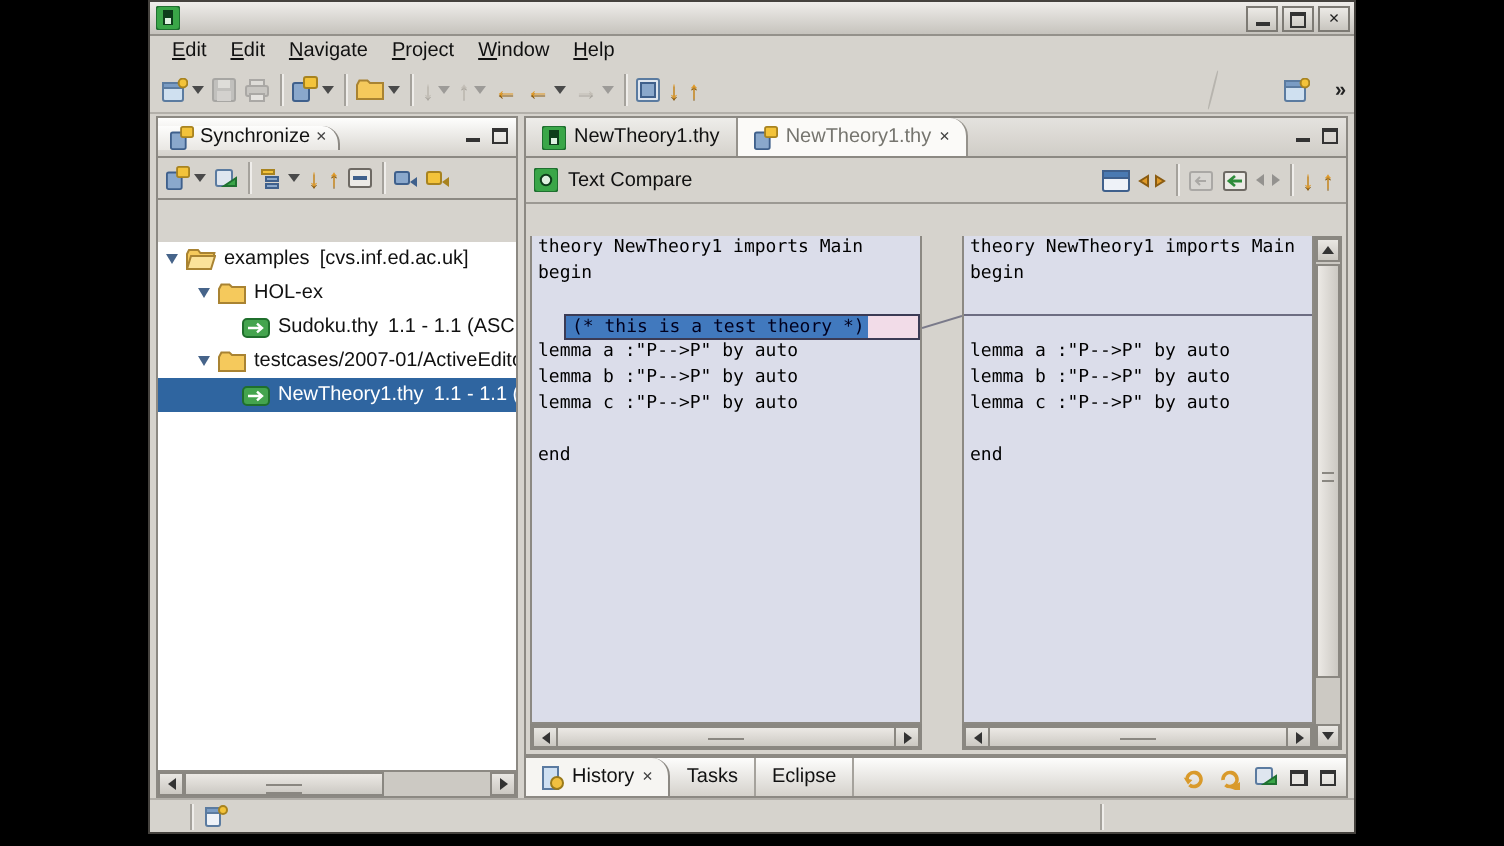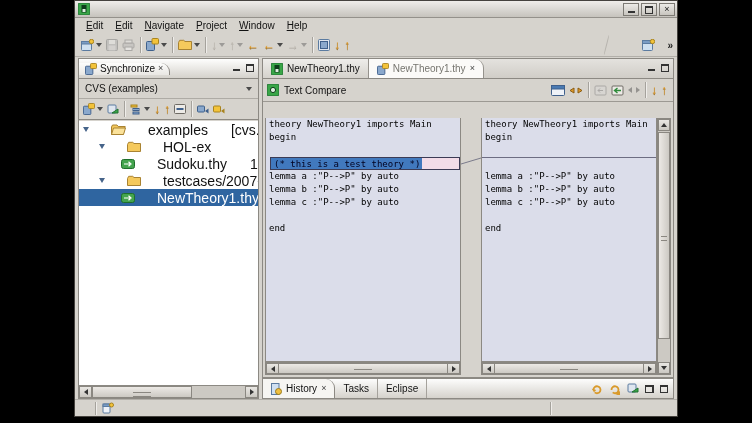--- a/index.html
+++ b/index.html
@@ -54,21 +54,21 @@
               border-radius:0 9px 0 0; }
   .tab-close { font-size:9px; color:#444; line-height:1; }
   .view-ctrl { position:absolute; right:4px; top:5px; display:flex; gap:6px; align-items:center; }
 
   .scope-row { height:20px; border-bottom:1px solid #aeaba5; display:flex; align-items:center;
                justify-content:space-between; padding:0 6px; font-size:10px; }
   .sync-toolbar { height:21px; border-bottom:1px solid #8c8983; display:flex; align-items:center; padding-left:2px; }
   .sync-toolbar .tbtn { height:18px; }
 
   .tree { position:absolute; top:62px; left:0; right:0; bottom:13px; background:#fff; overflow:hidden; }
-  .tree-row { height:17px; display:flex; align-items:center; font-size:14px; white-space:nowrap; overflow:hidden;gap:18px; }
+  .tree-row { height:17px; display:flex; align-items:center; font-size:10px; white-space:nowrap; overflow:hidden; }
   .tree-row.selected { background:#2f65a0; color:#fff; }
   .expander { width:0; height:0; border-left:3.5px solid transparent; border-right:3.5px solid transparent;
               border-top:5px solid #46648a; margin-right:4px; flex:none; }
   .tlabel { margin-left:4px; } .tdetail { margin-left:5px; }
 
   
   .hscroll { position:absolute; bottom:0; left:0; right:0; height:13px; background:#ccc9c3;
              border-top:1px solid #8c8983; }
   .sbtn { position:absolute; top:0; bottom:0; width:13px; background:linear-gradient(#e9e7e3,#cbc8c2);
           border:1px solid #8a8781; display:flex; align-items:center; justify-content:center; }
@@ -98,21 +98,21 @@
   .compare-body { position:absolute; top:43px; left:0; right:0; bottom:0; }
   .pane-header { height:15px; background:#d2cfc9; border:1px solid #8c8983;
                  font-size:10px; display:flex; align-items:center; padding:0 4px; }
   .pane-local { position:absolute; left:2px; top:1px; width:196px; bottom:1px; }
   .pane-remote { position:absolute; left:218px; right:2px; top:1px; bottom:1px; }
   .pane-text { position:absolute; top:15px; left:0; right:0; bottom:14px; background:#dbddea;
                border:1px solid #8c8983; border-top:none; overflow:hidden;
                font-family:"DejaVu Sans Mono",monospace; font-size:9px; }
   .pane-remote .pane-text { right:14px; }
   .cline { height:13px; line-height:13px; padding-left:3px; white-space:pre; color:#000; }
-  .hl-row { display:flex; padding-left:4px; }
+  .hl-row { display:flex; padding-left:16px; }
   .hl-text { background:#4179be; color:#00001e; padding:0 2px 0 3px; border:1px solid #3b3b55; border-right:none; }
   .hl-tail { width:42px; background:#f2dce8; border:1px solid #3b3b55; border-left:none; }
   .sep-row { border-top:1px solid #6d6d82; }
   .gutter { position:absolute; left:198px; width:20px; top:1px; bottom:1px; }
   .pane-hscroll { position:absolute; bottom:1px; height:13px; background:#ccc9c3; border:1px solid #8a8781; }
   .vscroll { position:absolute; right:0; top:15px; bottom:1px; width:14px; background:#ccc9c3; border:1px solid #8a8781; }
   .vbtn { position:absolute; left:0; right:0; height:12px; background:linear-gradient(#e9e7e3,#cbc8c2);
           border:1px solid #8a8781; display:flex; align-items:center; justify-content:center; }
   .vthumb { position:absolute; left:0; right:0; top:13px; bottom:35px;
             background:linear-gradient(90deg,#ece9e5,#ccc9c3); border:1px solid #8a8781; }
@@ -262,24 +262,20 @@
           </svg>
         <span>Synchronize</span>
         <span class="tab-close">×</span>
       </div>
       <div class="view-ctrl">
         <span class="glyph-min"></span>
         <span class="glyph-max"></span>
       </div>
     </div>
 
-    <div class="scope-row">
-      <span>CVS (examples)</span>
-      <span class="tri-dd"></span>
-    </div>
 
     <div class="sync-toolbar">
       <div class="tbtn">
         <svg class="ic" width="12" height="12" viewBox="0 0 13 13">
             <rect x="0.5" y="3.5" width="8" height="9" rx="1" fill="#8aa8cc" stroke="#3f608c"></rect>
             <rect x="6" y="0.5" width="6.5" height="5.5" rx="1" fill="#f3c33a" stroke="#a8831f"></rect>
           </svg>
         <span class="tri-dd"></span>
       </div>
       <div class="tbtn">

